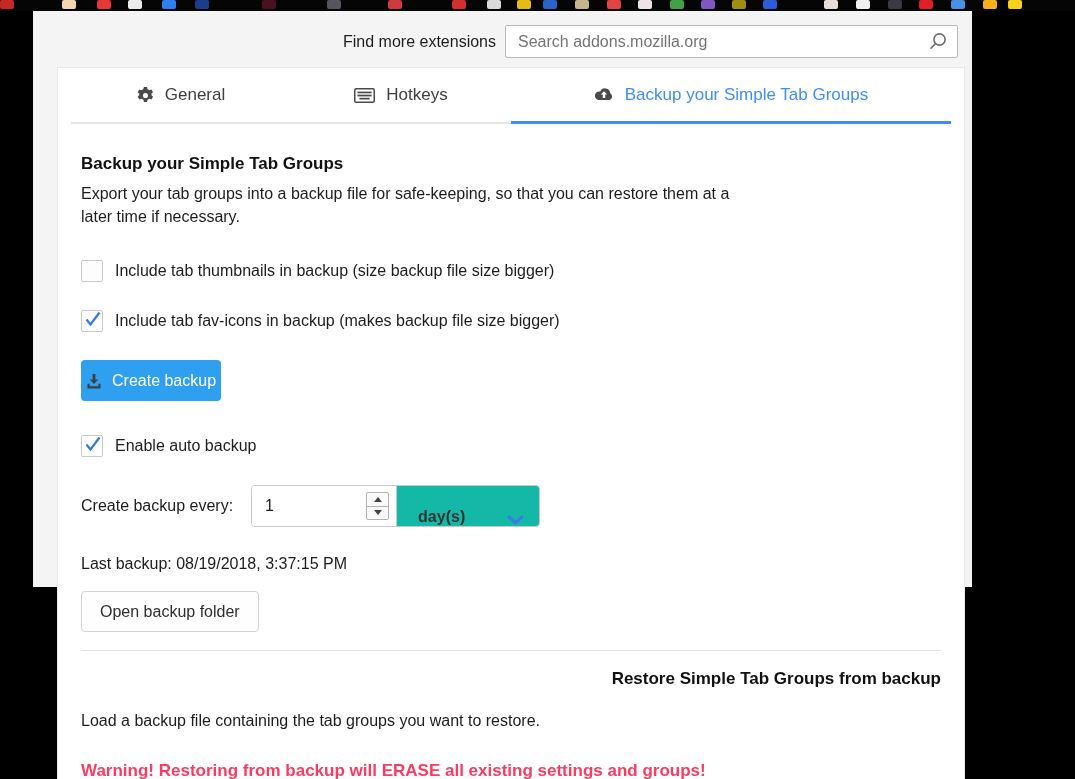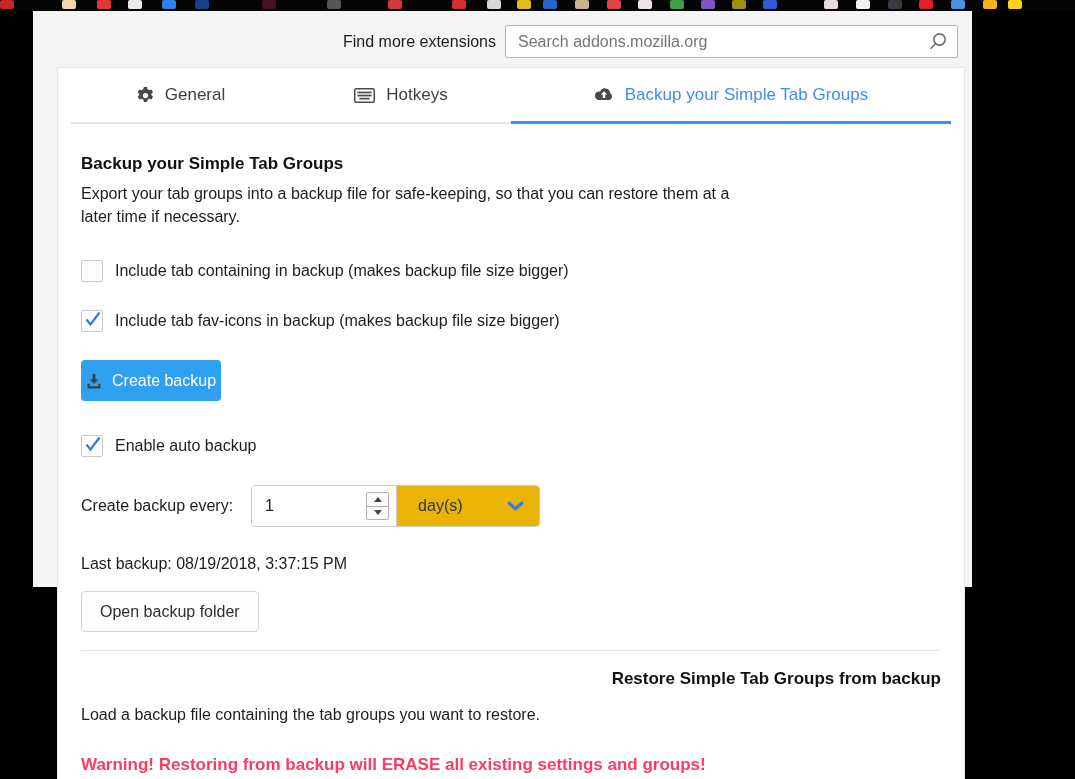--- a/index.html
+++ b/index.html
@@ -85,28 +85,28 @@
   .spinner {
     position:absolute; right:7px; top:50%; transform:translateY(-50%);
     width:23px; height:28px; border:1px solid #b3b3b3; border-radius:2px; background:#fafafa;
     display:flex; flex-direction:column;
   }
   .spin-btn { flex:1; display:flex; align-items:center; justify-content:center; cursor:pointer; }
   .spin-btn.up { border-bottom:1px solid #b3b3b3; }
   .tri-up { width:0; height:0; border-left:4px solid transparent; border-right:4px solid transparent; border-bottom:5px solid #444; }
   .tri-down { width:0; height:0; border-left:4px solid transparent; border-right:4px solid transparent; border-top:5px solid #444; }
   .select {
-    width:142px; display:flex; align-items:center; justify-content:space-between;
-    padding:0 15px 0 21px; cursor:pointer; font-size:16px; color:#333; background:#eab308;
+    width:142px; display:flex; align-items:flex-end; justify-content:space-between;
+    padding:0 15px 0 21px; cursor:pointer; font-size:16px; color:#333; background:#14b8a6;font-weight:bold;
   }
 
   .plain-text { font-size:16px; color:#1d1d1f; }
   .divider { border:none; border-top:1px solid #e3e3e3; margin-top:18px; }
   .warning { font-size:17px; font-weight:bold; color:#fa3b62; margin-top:28px; line-height:22px; }
-  .restore-desc { font-size:16px; margin-top:14px; line-height:23px; }
+  .restore-desc { font-size:16px; margin-top:20px; line-height:23px; }
 </style>
 </head>
 <body>
 
 <div class="top-bar">
 
     <span class="favicon" style="left: 0px; background: rgb(198, 40, 40);"></span>
 
     <span class="favicon" style="left: 62px; background: rgb(242, 215, 176);"></span>
 
@@ -208,21 +208,21 @@
 
       <div class="desc">
         <span class="desc-line">Export your tab groups into a backup file for safe-keeping, so that you can restore them at a</span>
         <span class="desc-line">later time if necessary.</span>
       </div>
 
       <div class="check-row" style="margin-top:32px;">
         <span class="checkbox">
           
         </span>
-        <span class="check-label">Include tab containing in backup (makes backup file size bigger)</span>
+        <span class="check-label">Include tab thumbnails in backup (size backup file size bigger)</span>
       </div>
 
       <div class="check-row mt28">
         <span class="checkbox checked">
           <svg class="check" width="20" height="20" viewBox="0 0 20 20">
             <path d="M3.5 10.5l4 5L16.5 3.5" fill="none" stroke="#3578de" stroke-width="2.2"></path>
           </svg>
         </span>
         <span class="check-label">Include tab fav-icons in backup (makes backup file size bigger)</span>
       </div>

